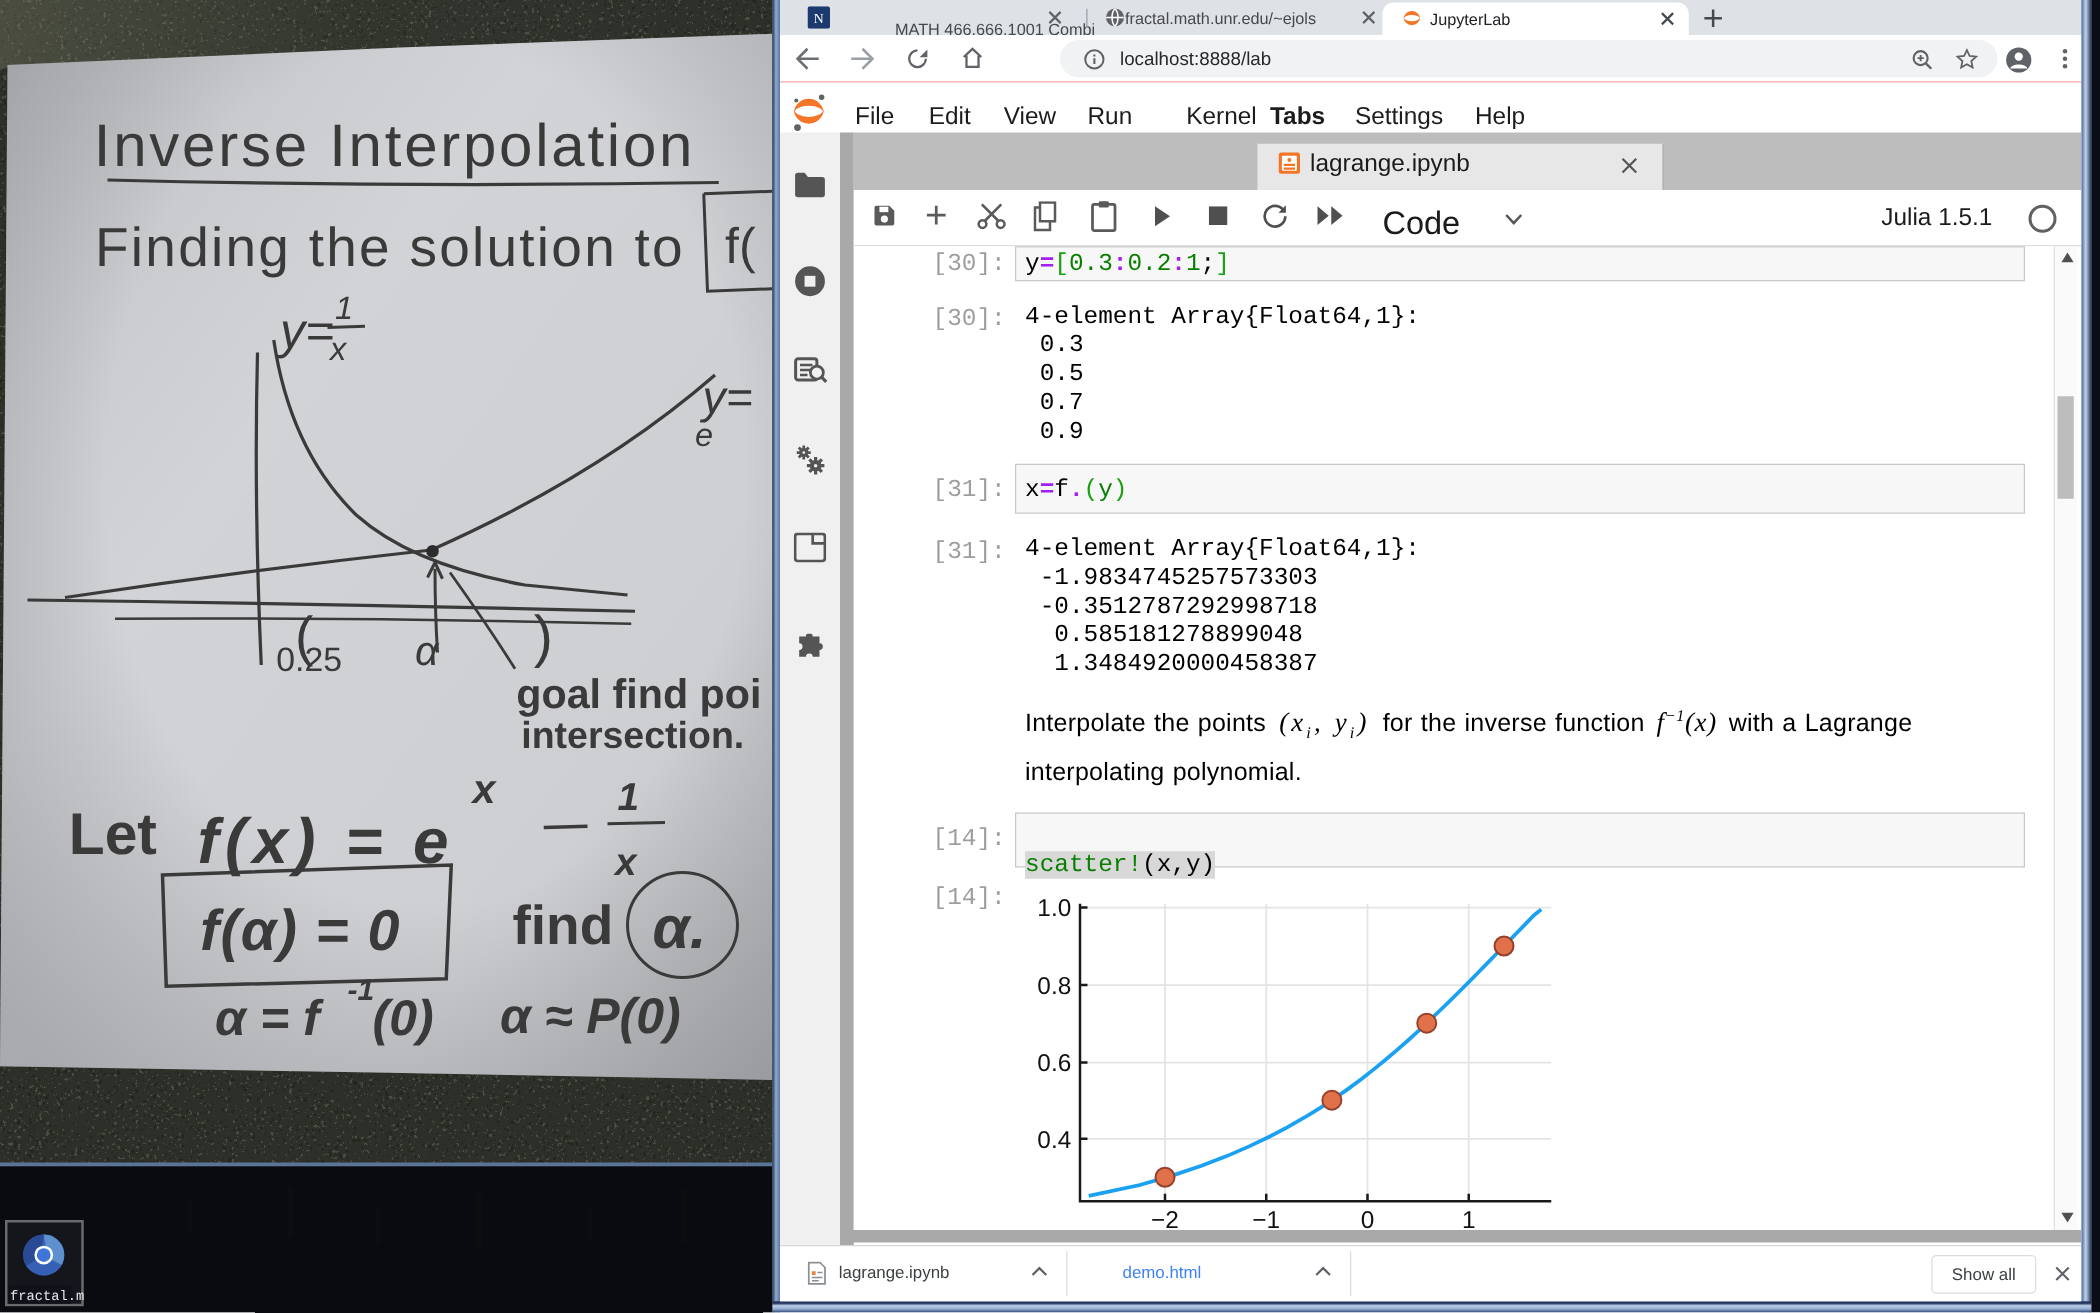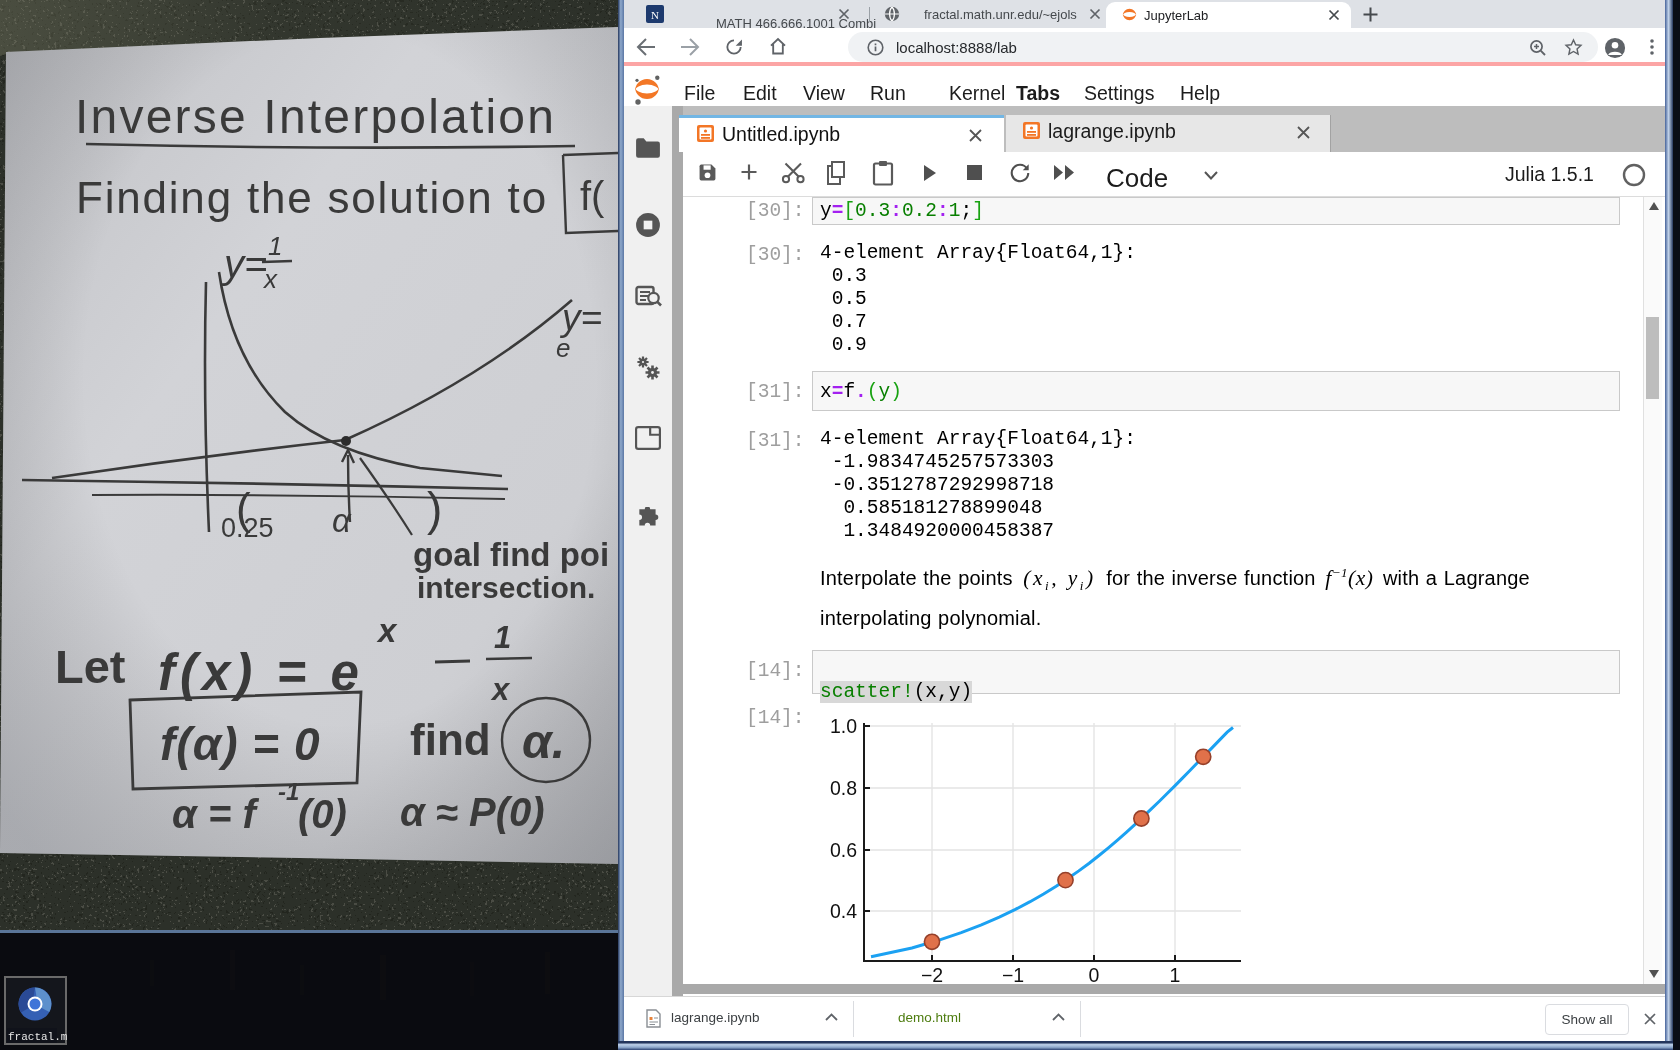--- a/index.html
+++ b/index.html
@@ -141,41 +141,41 @@
       <path d="M2.5 2.5 L11.5 11.5 M11.5 2.5 L2.5 11.5" stroke="#5f6368" stroke-width="1.7"></path>
     </svg>
 </div>
 <div class="abs" style="left:869px;top:7px;width:1px;height:15px;background:#9aa0a6;"></div>
 
 <div class="abs" style="left:872px;top:0;width:232px;height:28px;color:#45494d;font-size:13px;">
   <svg class="abs" style="left:12px;top:6px;" width="16" height="16" viewBox="0 0 16 16">
       <circle cx="8" cy="8" r="7.2" fill="#5f6368"></circle>
       <path d="M1 8 H15 M8 1 C4.8 4 4.8 12 8 15 M8 1 C11.2 4 11.2 12 8 15" fill="none" stroke="#fff" stroke-width="1.2"></path>
     </svg>
-  <div class="abs" style="left:52px;top:7px;width:180px;overflow:hidden;white-space:nowrap;">fractal.math.unr.edu/~ejols</div>
+  <div class="abs" style="left:28px;top:7px;width:180px;overflow:hidden;white-space:nowrap;">fractal.math.unr.edu/~ejols</div>
   <svg class="abs" style="left:216px;top:7px;" width="14" height="14" viewBox="0 0 14 14">
       <path d="M2.5 2.5 L11.5 11.5 M11.5 2.5 L2.5 11.5" stroke="#5f6368" stroke-width="1.7"></path>
     </svg>
 </div>
 
 <div class="abs" style="left:1106px;top:2px;width:245px;height:26px;background:#fff;border-radius:9px 9px 0 0;color:#202124;font-size:13px;">
   <svg class="abs" style="left:15px;top:4px;" width="17" height="17" viewBox="0 0 24 24">
     <path d="M2.5 13.5 A9.5 9.5 0 0 1 21.5 13.5 A9.5 5 0 0 0 2.5 13.5 Z" fill="#f37626"></path>
     <path d="M2.5 10.5 A9.5 9.5 0 0 0 21.5 10.5 A9.5 5 0 0 1 2.5 10.5 Z" fill="#f37626"></path>
   </svg>
   <div class="abs" style="left:38px;top:6px;">JupyterLab</div>
   <svg class="abs" style="left:221px;top:6px;" width="14" height="14" viewBox="0 0 14 14">
       <path d="M2.5 2.5 L11.5 11.5 M11.5 2.5 L2.5 11.5" stroke="#45494d" stroke-width="1.7"></path>
     </svg>
 </div>
 <svg class="abs" style="left:1362px;top:6px;" width="17" height="17" viewBox="0 0 17 17">
     <path d="M8.5 1.5 V15.5 M1.5 8.5 H15.5" stroke="#45494d" stroke-width="2"></path>
   </svg>
 
-<div class="abs" style="left:624px;top:28px;width:1041px;height:38px;background:#fff;border-bottom:4px solid #fca5a5;box-sizing:border-box;">
+<div class="abs" style="left:624px;top:28px;width:1041px;height:38px;background:#fff;border-bottom:1px solid #fca5a5;box-sizing:border-box;">
   <svg class="abs" style="left:12px;top:10px;" width="20" height="18" viewBox="0 0 20 18">
       <path d="M10 1 L2 9 L10 17 M2 9 H19" stroke="#6a6f74" stroke-width="2" fill="none"></path>
     </svg>
   <svg class="abs" style="left:56px;top:10px;" width="20" height="18" viewBox="0 0 20 18">
       <path d="M10 1 L18 9 L10 17 M1 9 H18" stroke="#9aa0a6" stroke-width="2" fill="none"></path>
     </svg>
   <svg class="abs" style="left:100px;top:9px;" width="20" height="20" viewBox="0 0 24 24">
       <path d="M12 4 A8 8 0 1 0 20 12" fill="none" stroke="#5f6368" stroke-width="2.2"></path>
       <path d="M21.5 3 V10.5 H14 Z" fill="#5f6368"></path>
     </svg>
@@ -269,33 +269,20 @@
   <svg class="abs" style="left:11px;top:440px;" width="26" height="26" viewBox="0 0 24 24">
       <path d="M9 2 a2.5 2.5 0 0 1 5 0 h5 v5 a2.5 2.5 0 0 1 0 5 v5 h-5 a2.5 2.5 0 0 0-5 0 H4 v-5 a2.5 2.5 0 0 0 0-5 V2 Z" fill="#555"></path>
     </svg>
 
   
   <div class="abs" style="left:48px;top:39px;width:11px;height:929px;background:#a9a9a9;"></div>
 
   
   <div class="abs" style="left:59px;top:39px;width:982px;height:46px;background:#bdbdbd;"></div>
   
-  <div class="abs" style="left:55px;top:48px;width:325px;height:37px;background:#fff;border-top:3px solid #72b6e4;box-sizing:border-box;">
-    <svg class="abs" style="left:17px;top:6px;" width="19" height="19" viewBox="0 0 19 19">
-        <rect x="1" y="1" width="17" height="17" rx="2" fill="#f37626"></rect>
-        <rect x="3.5" y="3.5" width="12" height="12" rx="1" fill="#fff"></rect>
-        <circle cx="9.5" cy="7" r="1.6" fill="#f37626"></circle>
-        <rect x="5" y="10" width="9" height="1.8" fill="#f37626"></rect>
-        <rect x="5" y="13" width="9" height="1.8" fill="#f37626"></rect>
-      </svg>
-    <div class="abs" style="left:43px;top:5px;font-size:19.5px;color:#111;">Untitled.ipynb</div>
-    <svg class="abs" style="left:288px;top:9px;" width="17" height="17" viewBox="0 0 17 17">
-        <path d="M3 3 L14 14 M14 3 L3 14" stroke="#565656" stroke-width="1.8"></path>
-      </svg>
-  </div>
   
   <div class="abs" style="left:382px;top:48px;width:325px;height:37px;background:#e7e7e7;border-right:1px solid #a2a2a2;box-sizing:border-box;">
     <svg class="abs" style="left:16px;top:6px;" width="19" height="19" viewBox="0 0 19 19">
         <rect x="1" y="1" width="17" height="17" rx="2" fill="#f37626"></rect>
         <rect x="3.5" y="3.5" width="12" height="12" rx="1" fill="#fff"></rect>
         <circle cx="9.5" cy="7" r="1.6" fill="#f37626"></circle>
         <rect x="5" y="10" width="9" height="1.8" fill="#f37626"></rect>
         <rect x="5" y="13" width="9" height="1.8" fill="#f37626"></rect>
       </svg>
     <div class="abs" style="left:42px;top:5px;font-size:19.5px;color:#1b1b1b;">lagrange.ipynb</div>
@@ -432,21 +419,21 @@
     <svg class="abs" style="left:22px;top:12px;" width="15" height="19" viewBox="0 0 15 19">
         <path d="M1 1 H10 L14 5 V18 H1 Z" fill="#fff" stroke="#8a8f94" stroke-width="1.4"></path>
         <rect x="3.5" y="8" width="3" height="3" fill="#e8833a"></rect>
         <path d="M8 9 H12 M3.5 13 H12 M3.5 15.5 H9" stroke="#8a8f94" stroke-width="1.2"></path>
       </svg>
     <div class="abs" style="left:47px;top:13px;font-size:13.5px;color:#3c4043;">lagrange.ipynb</div>
     <svg class="abs" style="left:201px;top:16px;" width="13" height="8" viewBox="0 0 13 8">
         <path d="M1 7 L6.5 1.5 L12 7" fill="none" stroke="#5f6368" stroke-width="1.8"></path>
       </svg>
     <div class="abs" style="left:229px;top:4px;width:1px;height:36px;background:#dadce0;"></div>
-    <div class="abs" style="left:274px;top:13px;font-size:13.5px;color:#4d7c0f;text-align:center;">demo.html</div>
+    <div class="abs" style="left:274px;top:13px;font-size:13.5px;color:#3b82f6;text-align:center;">demo.html</div>
     <svg class="abs" style="left:428px;top:16px;" width="13" height="8" viewBox="0 0 13 8">
         <path d="M1 7 L6.5 1.5 L12 7" fill="none" stroke="#5f6368" stroke-width="1.8"></path>
       </svg>
     <div class="abs" style="left:456px;top:4px;width:1px;height:36px;background:#dadce0;"></div>
     <div class="abs" style="left:921px;top:7px;width:84px;height:31px;border:1px solid #dadce0;border-radius:4px;box-sizing:border-box;font-size:13.5px;color:#3c4043;text-align:center;line-height:29px;">Show all</div>
     <svg class="abs" style="left:1019px;top:15px;" width="14" height="14" viewBox="0 0 14 14">
         <path d="M2 2 L12 12 M12 2 L2 12" stroke="#5f6368" stroke-width="1.7"></path>
       </svg>
   </div>
 </div>

